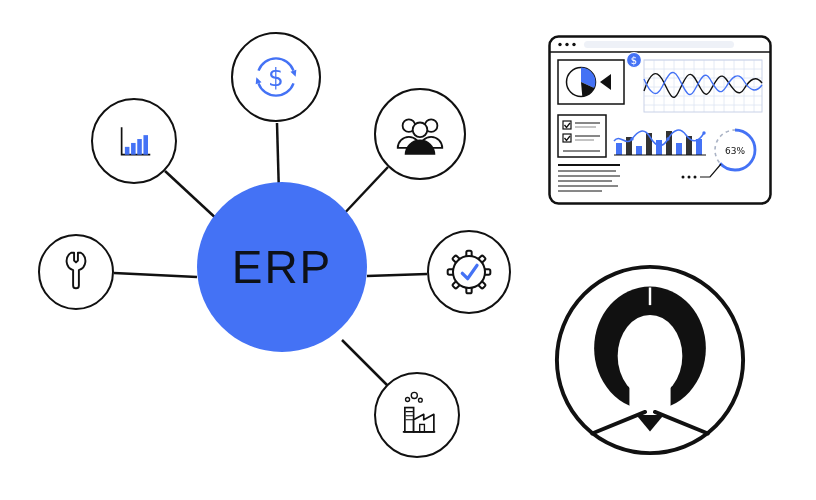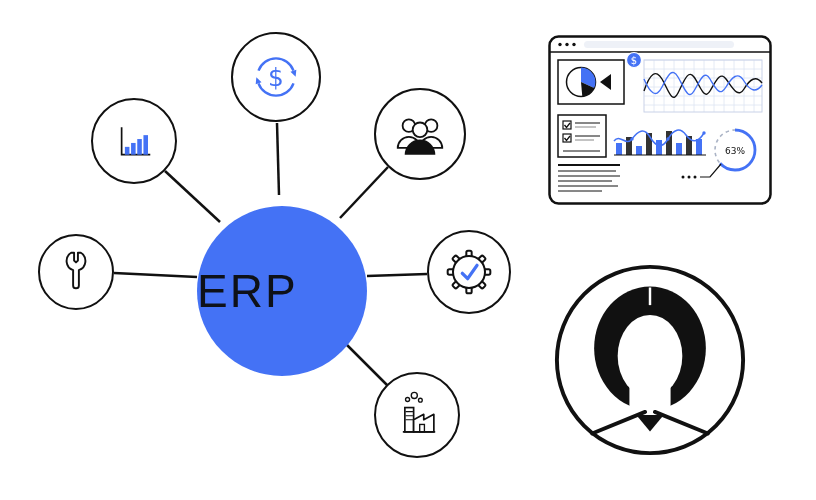--- a/index.html
+++ b/index.html
@@ -3,23 +3,23 @@
 <meta charset="utf-8">
 <style>
   :root { --accent:#4472f5; --ink:#111111; --bg:#ffffff; }
   * { box-sizing:border-box; }
   html,body { margin:0; padding:0; background:var(--bg); }
   body { font-family:"Liberation Sans", sans-serif; }
   #stage { position:relative; width:816px; height:500px; background:var(--bg); overflow:hidden; }
 
   #connectors { position:absolute; left:0; top:0; width:816px; height:500px; pointer-events:none; }
 
-  .hub { position:absolute; left:197px; top:206px; width:170px; height:170px;
+  .hub { position:absolute; left:197px; top:182px; width:170px; height:170px;
          border-radius:50%; background:var(--accent);
-         display:flex; align-items:center; }
+         display:flex; align-items:center; justify-content:center; }
   .hub-label { font-size:46px; color:#0e1118; letter-spacing:2px; }
 
   .sat { position:absolute; background:#fff; border:2.5px solid var(--ink); border-radius:50%;
          display:flex; align-items:center; justify-content:center; }
   #sat-finance       { left:231px; top:32px;  width:90px; height:90px; }
   #sat-analytics     { left:91px;  top:98px;  width:86px; height:86px; }
   #sat-people        { left:374px; top:88px;  width:92px; height:92px; }
   #sat-tools         { left:38px;  top:234px; width:76px; height:76px; }
   #sat-process       { left:427px; top:230px; width:84px; height:84px; }
   #sat-manufacturing { left:374px; top:372px; width:86px; height:86px; }

